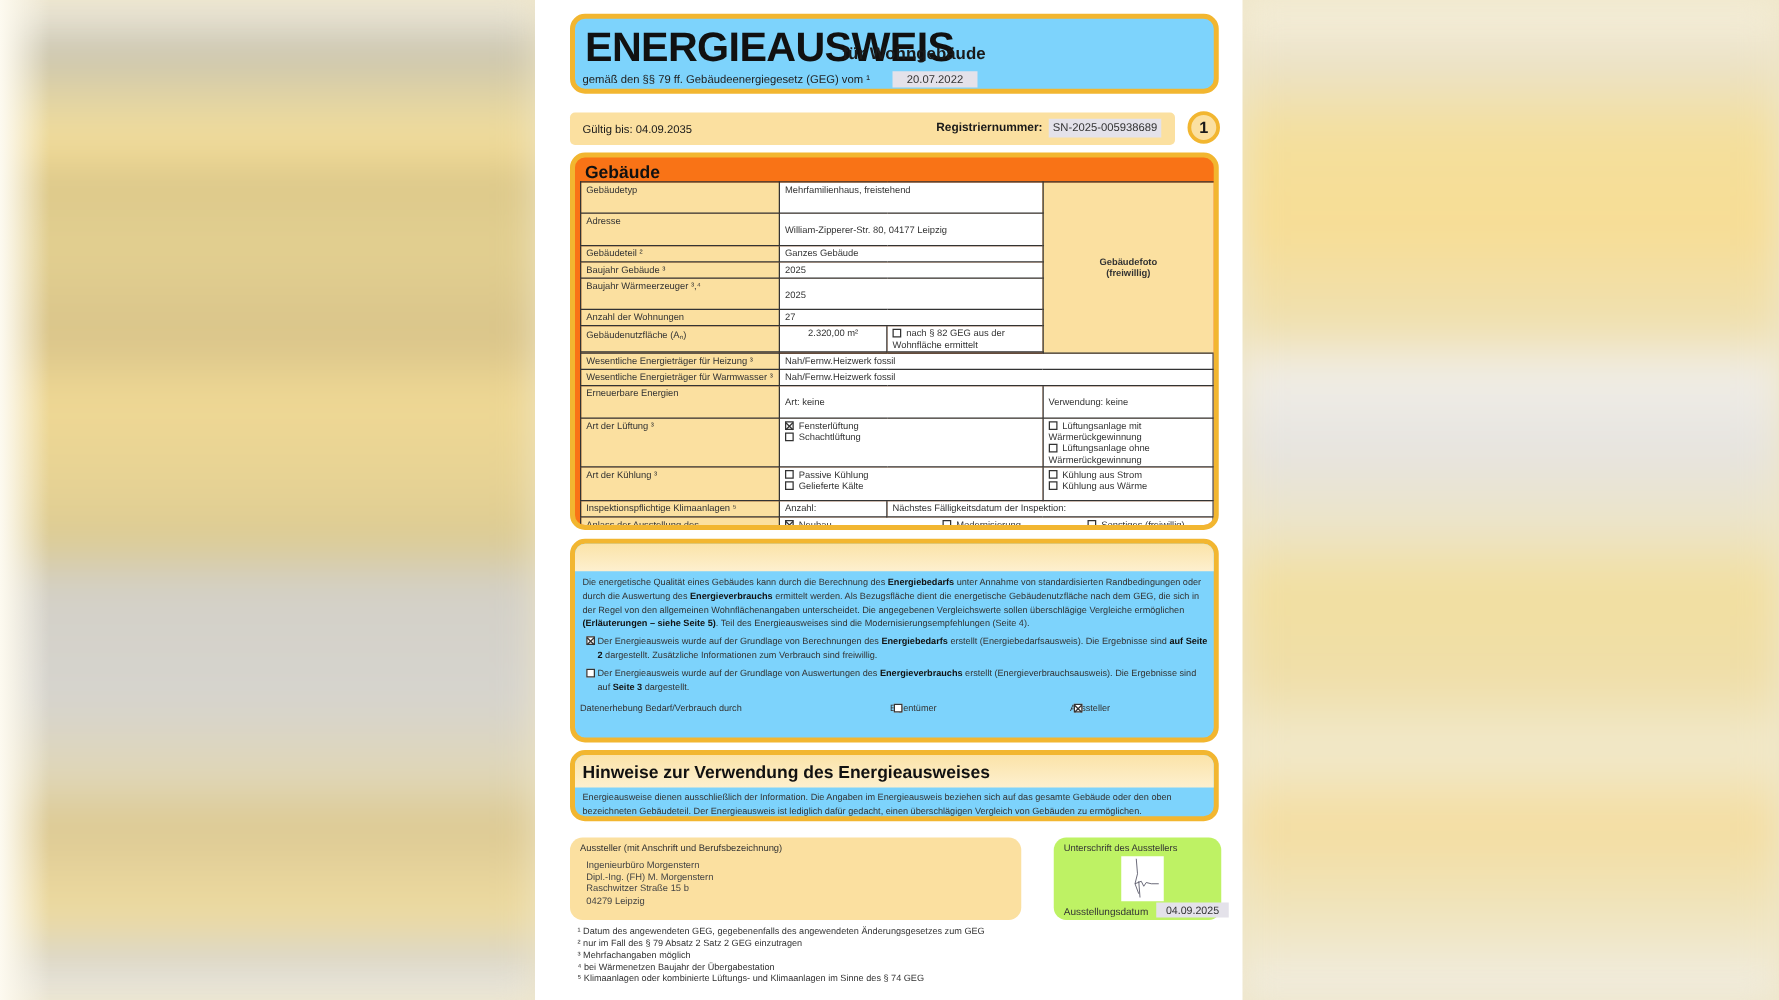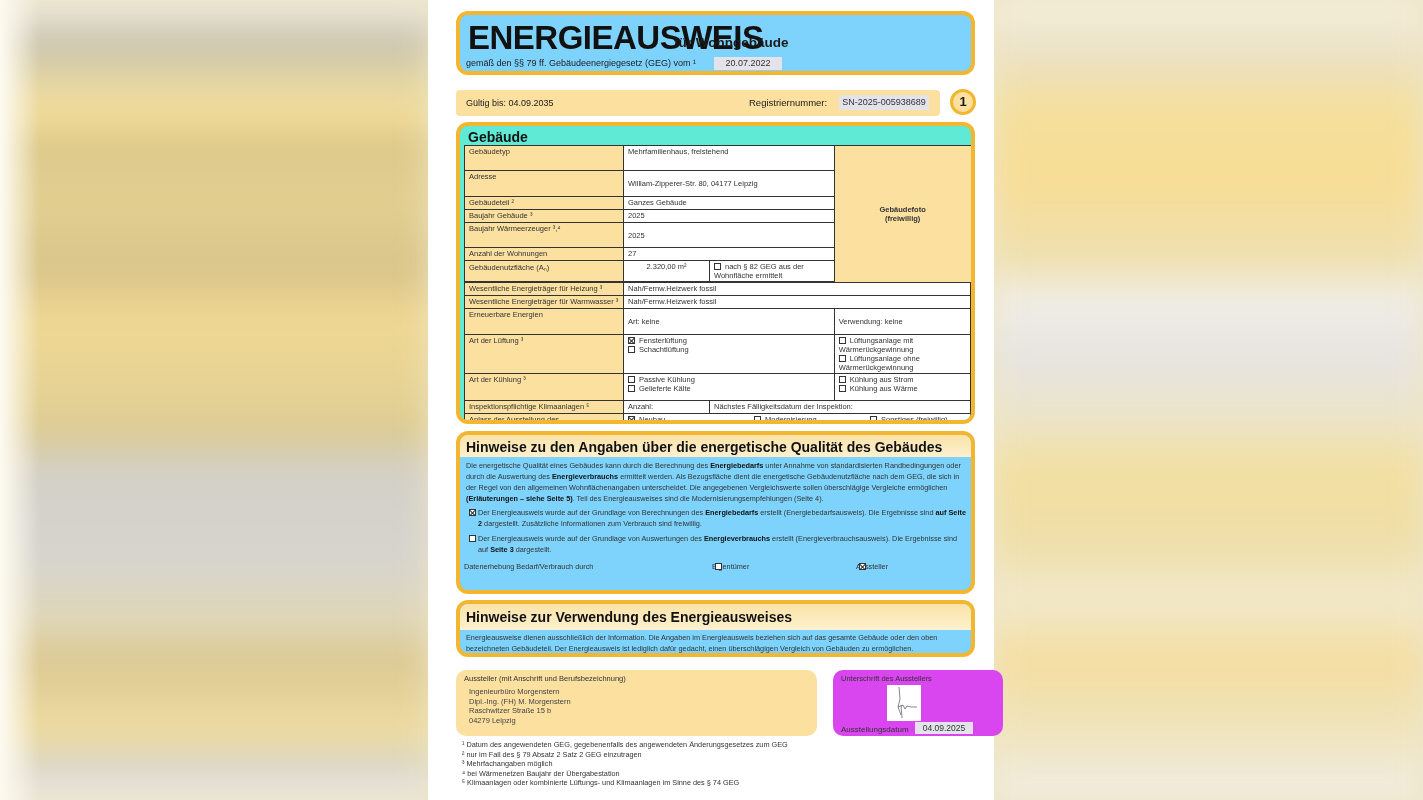--- a/index.html
+++ b/index.html
@@ -34,26 +34,26 @@
     position: absolute; border: 4px solid #f2b630; border-radius: 12px; background: #7dd3fc;
   }
   .title-box { left: 28px; top: 11px; width: 519px; height: 64px; }
   .title-main { position: absolute; left: 8px; top: 4px; font-size: 33px; font-weight: bold; letter-spacing: -0.5px; color: #111; }
   .title-sub { position: absolute; left: 214px; top: 20px; font-size: 13.5px; font-weight: bold; }
   .title-line { position: absolute; left: 6px; top: 43px; font-size: 9px; color:#222; }
   .date-chip { position: absolute; left: 254px; top: 42px; width: 68px; height: 13px; background: #e4e2ea; font-size: 9px; text-align: center; line-height: 13px; color:#333; }
 
   .valid-bar { position: absolute; left: 28px; top: 90px; width: 484px; height: 26px; background: #fbe0a0; border-radius: 4px; }
   .valid-label { position: absolute; left: 10px; top: 8px; font-size: 9px; }
-  .reg-label { position: absolute; left: 293px; top: 7px; font-size: 9.5px; font-weight: normal; }
+  .reg-label { position: absolute; left: 293px; top: 7px; font-size: 9.5px; font-weight: bold; }
   .reg-chip { position: absolute; left: 383px; top: 5px; width: 90px; height: 15px; background: #e4e2ea; font-size: 9px; line-height: 15px; text-align: center; color:#333; }
   .page-num { position: absolute; left: 522px; top: 89px; width: 26px; height: 26px; border-radius: 50%; background: #fbe0a0; border: 3px solid #f2b630; font-weight: bold; font-size: 13px; text-align: center; line-height: 20px; }
 
   
-  .geb-box { left: 28px; top: 122px; width: 519px; height: 302px; background: #5eead4; overflow: hidden; }
+  .geb-box { left: 28px; top: 122px; width: 519px; height: 302px; background: #f97316; overflow: hidden; }
   .sec-title { position: absolute; left: 8px; top: 3px; font-size: 14px; font-weight: bold; color:#111; }
   .tbl { position: absolute; left: 4px; top: 19px; width: 507px; border-collapse: collapse; font-size: 7.5px; color: #333; }
   .tbl td { border: 1px solid #333; padding: 1px 4px; vertical-align: top; }
   .tbl td.lbl { background: #fbe0a0; width: 159px; }
   .tbl td.val { background: #fff; }
   .tbl td.photo { background: #fbe0a0; text-align: center; vertical-align: middle; font-weight: bold; font-size: 7.5px; border-right: none; }
   .tbl td.mid { vertical-align: middle; }
   .cb { display: inline-block; width: 7px; height: 7px; border: 1px solid #333; margin-right: 4px; vertical-align: -1px; position: relative; background:#fff; }
   .cb.checked::before, .cb.checked::after { content: ""; position: absolute; left: 2px; top: -1px; width: 1px; height: 8px; background: #333; }
   .cb.checked::before { transform: rotate(45deg); }
@@ -70,21 +70,21 @@
   b { color: #111; }
 
   
   .hin2-box { left: 28px; top: 600px; width: 519px; height: 57px; }
   .hin2-head { position: absolute; left:0; top:0; width:100%; height: 26px; background: linear-gradient(180deg, #fbe3a8, #fdf0cf); border-radius: 8px 8px 0 0; }
 
   
   .aus-box { position: absolute; left: 28px; top: 670px; width: 361px; height: 66px; background: #fbe0a0; border-radius: 10px; }
   .aus-label { position: absolute; left: 8px; top: 4px; font-size: 7.5px; color:#333; }
   .aus-lines { position: absolute; left: 13px; top: 17px; font-size: 7.5px; line-height: 9.5px; color: #444; }
-  .sig-box { position: absolute; left: 405px; top: 670px; width: 170px; height: 66px; background: #d946ef; border-radius: 10px; }
+  .sig-box { position: absolute; left: 415px; top: 670px; width: 134px; height: 66px; background: #bef264; border-radius: 10px; }
   .sig-label { position: absolute; left: 8px; top: 4px; font-size: 7.5px; color:#333; }
   .sig-img { position: absolute; left: 54px; top: 15px; width: 34px; height: 36px; background: #fff; }
   .sig-date-label { position: absolute; left: 8px; top: 55px; font-size: 8px; color:#333; }
   .sig-date { position: absolute; left: 82px; top: 52px; width: 58px; height: 12px; background: #e4e2ea; font-size: 8.5px; line-height: 12px; text-align: center; color:#333; }
 
   .footnotes { position: absolute; left: 34px; top: 740px; font-size: 7.3px; line-height: 9.5px; color: #333; }
 </style>
 </head>
 <body>
 
@@ -205,21 +205,20 @@
             <div><span class="cb"></span><span>Sonstiges (freiwillig)</span></div>
           </div>
         </td>
       </tr>
     </tbody>
       </table>
   </div>
 
   <div class="box hin-box">
     <div class="hin-head"></div>
-    <div class="hin-title">Hinweise zu den Angaben über die energetische Qualität des Gebäudes</div>
     <div class="hin-text">
       <span>Die energetische Qualität eines Gebäudes kann durch die Berechnung des </span><b>Energiebedarfs</b><span> unter Annahme von standardisierten Randbedingungen oder durch die Auswertung des </span><b>Energieverbrauchs</b><span> ermittelt werden. Als Bezugsfläche dient die energetische Gebäudenutzfläche nach dem GEG, die sich in der Regel von den allgemeinen Wohnflächenangaben unterscheidet. Die angegebenen Vergleichswerte sollen überschlägige Vergleiche ermöglichen </span><b>(Erläuterungen – siehe Seite 5)</b><span>. Teil des Energieausweises sind die Modernisierungsempfehlungen (Seite 4).</span>
     </div>
     <div class="hin-row" style="top:72px">
       <span class="cb checked"></span>
       <div class="txt"><span>Der Energieausweis wurde auf der Grundlage von Berechnungen des </span><b>Energiebedarfs</b><span> erstellt (Energiebedarfsausweis). Die Ergebnisse sind </span><b>auf Seite 2</b><span> dargestellt. Zusätzliche Informationen zum Verbrauch sind freiwillig.</span></div>
     </div>
     <div class="hin-row" style="top:98px">
       <span class="cb"></span>
       <div class="txt"><span>Der Energieausweis wurde auf der Grundlage von Auswertungen des </span><b>Energieverbrauchs</b><span> erstellt (Energieverbrauchsausweis). Die Ergebnisse sind auf </span><b>Seite 3</b><span> dargestellt.</span></div>

